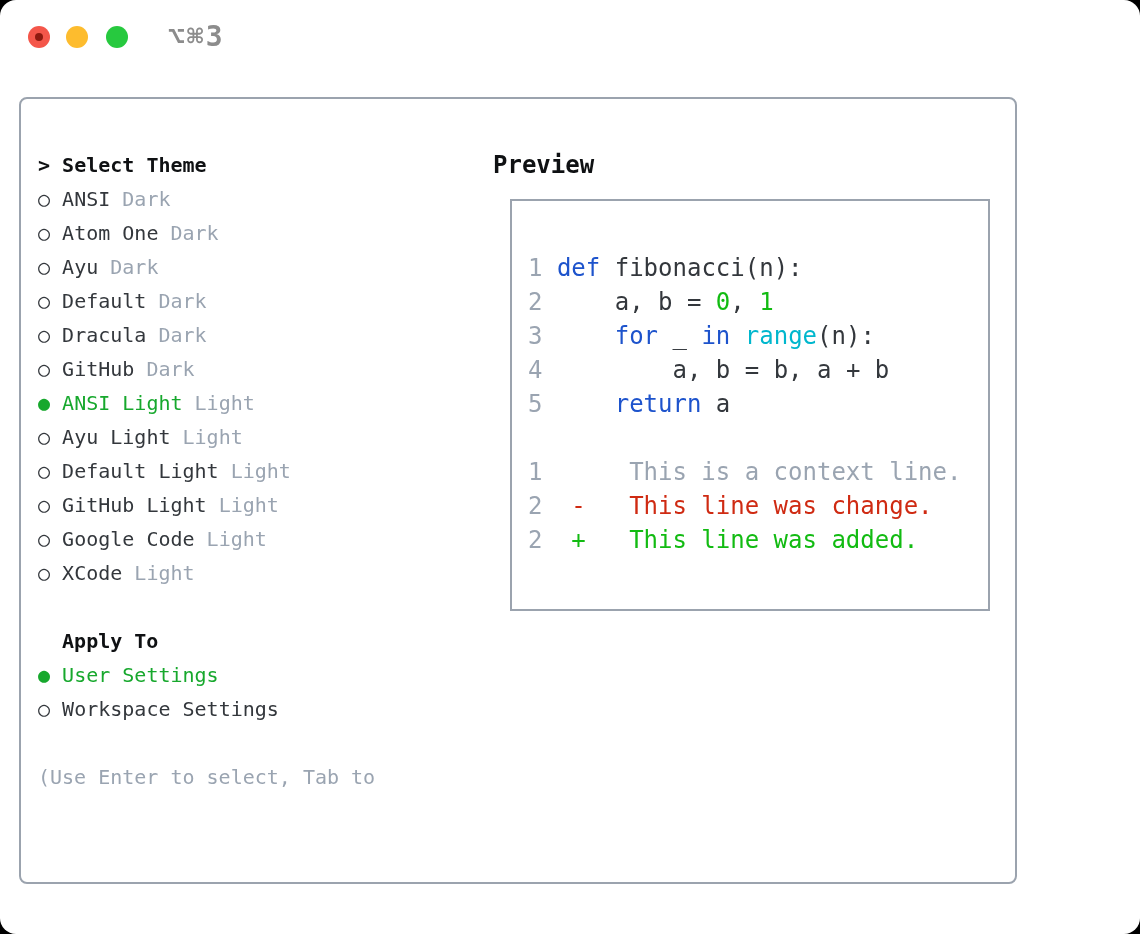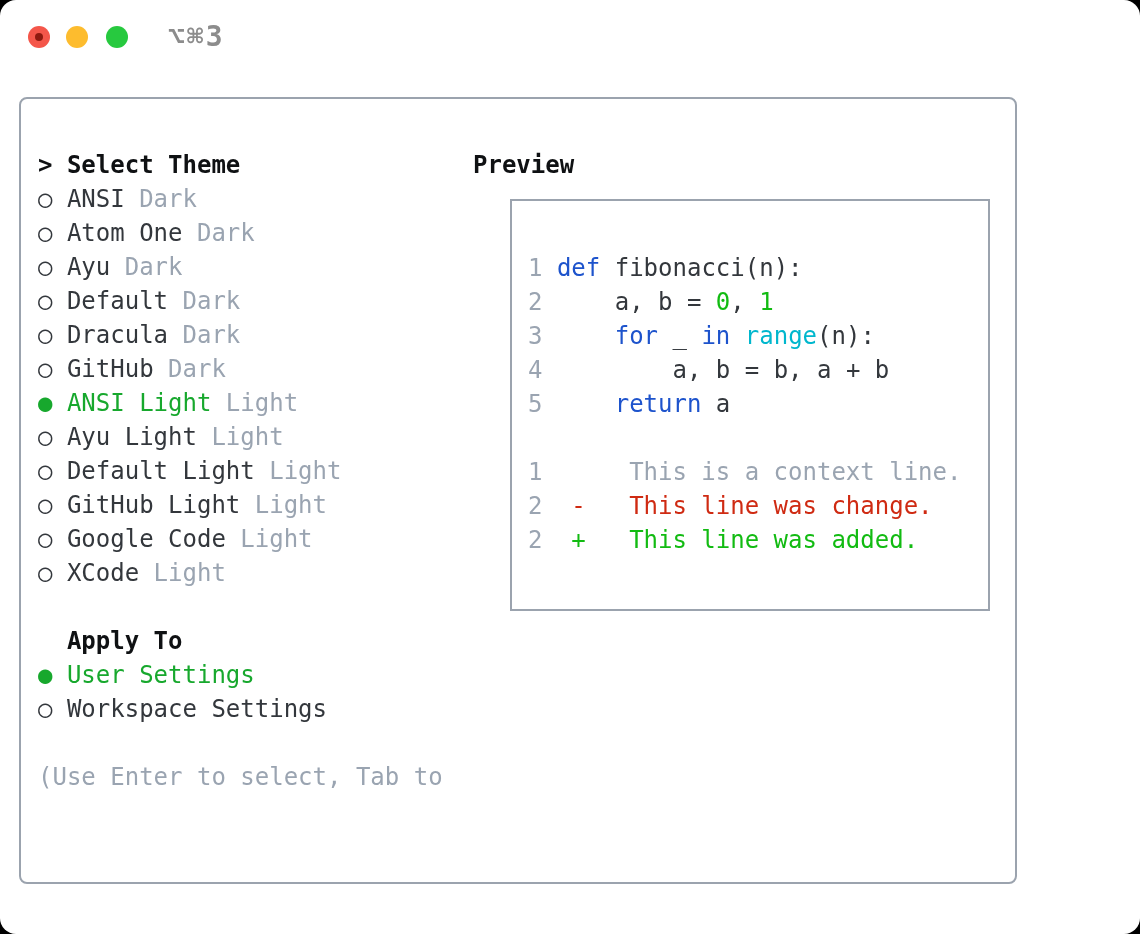--- a/index.html
+++ b/index.html
@@ -11,29 +11,29 @@
   .light{position:absolute;top:26px;width:22px;height:22px;border-radius:50%;}
   .light.red{left:28px;background:var(--traffic-red);}
   .light.red::after{content:"";position:absolute;left:7px;top:7px;width:8px;height:8px;border-radius:50%;background:var(--traffic-red-dot);}
   .light.yellow{left:66px;background:var(--traffic-yellow);}
   .light.green{left:106px;background:var(--traffic-green);}
   .title-shortcut{position:absolute;left:168px;top:20px;font-size:28px;font-weight:bold;color:var(--title-gray);letter-spacing:2px;font-family:"DejaVu Sans Mono","DejaVu Sans",monospace;}
 
   
   .main-box{position:absolute;left:19px;top:97px;width:994px;height:783px;border:2px solid var(--border-gray);border-radius:8px;background:#fff;}
 
-  .row{height:34px;line-height:34px;white-space:pre;font-size:24px;color:var(--text-dark);}
+  .row{height:34px;line-height:34px;white-space:pre;font-size:20px;color:var(--text-dark);}
   .left-col{position:absolute;left:17px;top:49px;}
   .hdr{font-weight:bold;color:var(--text-black);}
   .muted{color:var(--muted-gray);}
   .sel{color:var(--accent-green);}
   .indent2{padding-left:2ch;}
 
   
-  .preview-title{position:absolute;left:452px;top:49px;font-weight:bold;font-size:24px;height:34px;line-height:34px;color:var(--text-black);white-space:pre;}
+  .preview-title{position:absolute;left:472px;top:49px;font-weight:bold;font-size:24px;height:34px;line-height:34px;color:var(--text-black);white-space:pre;}
   .preview-box{position:absolute;left:489px;top:100px;width:476px;height:408px;border:2px solid var(--border-gray);background:#fff;}
   .code-area{position:absolute;left:16px;top:50px;}
   .code-row{height:34px;line-height:34px;white-space:pre;font-size:24px;color:var(--text-dark);}
   .tok-ln{color:var(--muted-gray);}
   .tok-kw{color:var(--kw-blue);}
   .tok-fn{color:var(--fn-cyan);}
   .tok-num{color:var(--code-green);}
   .tok-t{color:var(--text-dark);}
   .diff-row{display:flex;height:34px;line-height:34px;white-space:pre;font-size:24px;}
   .dln{width:1ch;color:var(--muted-gray);}

